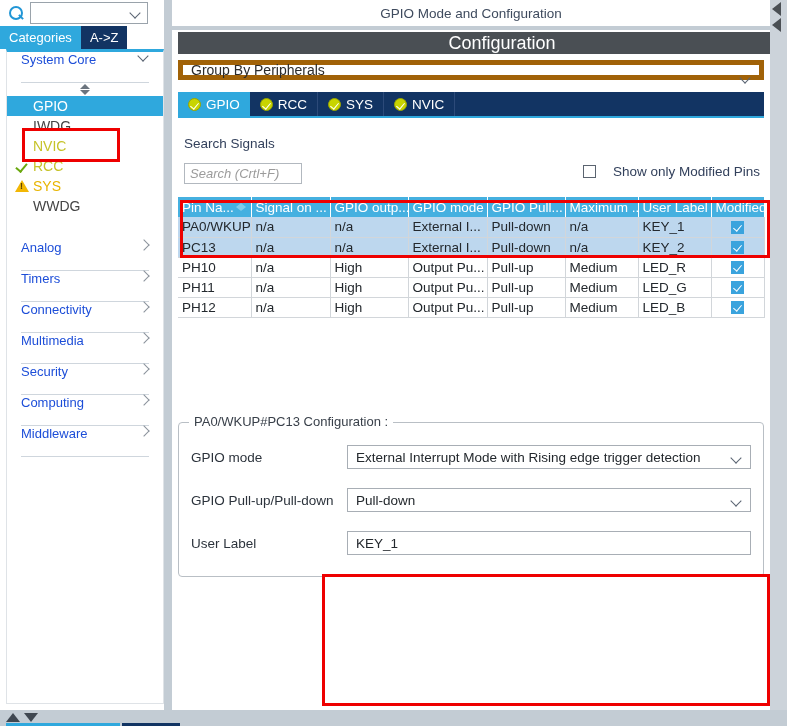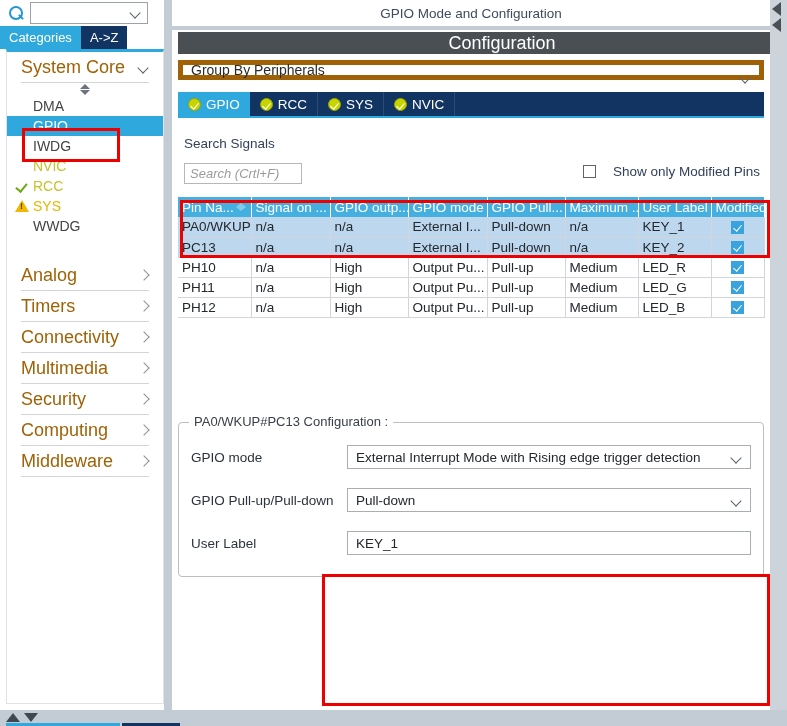--- a/index.html
+++ b/index.html
@@ -60,22 +60,22 @@
   }
   .cat-tab.active { background: #2fa8dd; }
   .cat-tab.inactive { background: #123463; }
 
   #tree-wrap {
     position: absolute; left: 6px; top: 49px; width: 158px; height: 655px;
     background: #ffffff; border: 1px solid #dfe3e7; border-top: 3px solid #2fa8dd;
     overflow: hidden;
   }
   .grp-header {
-    height: 30px; display: flex; align-items: center; padding: 0 14px;
-    color: #a16207; font-size: 18px; cursor: pointer; position: relative;
+    height: 30px; display: flex; align-items: flex-start; padding: 0 14px;
+    color: #1d4ed8; font-size: 13px; cursor: pointer; position: relative;
   }
   .grp-header .lbl { flex: 1 1 auto; }
   .grp-sep { height: 1px; background: #cfd6dd; margin: 0 14px; }
   .scroll-updown {
     height: 13px; display: flex; align-items: center; justify-content: center;
   }
   .tri-up { width: 0; height: 0; border-left: 5px solid transparent; border-right: 5px solid transparent; border-bottom: 5px solid #6b747e; }
   .tri-dn { width: 0; height: 0; border-left: 5px solid transparent; border-right: 5px solid transparent; border-top: 5px solid #6b747e; }
   .tri-pair { display: flex; flex-direction: column; gap: 1px; }
 
@@ -310,24 +310,20 @@
       </div>
       <div class="grp-sep"></div>
 
       <div class="scroll-updown">
         <span class="tri-pair">
           <span class="tri-up"></span>
             <span class="tri-dn"></span>
         </span>
       </div>
 
-      <div class="tree-item">
-        <span class="ic"></span>
-        <span>DMA</span>
-      </div>
 
       <div class="tree-item selected">
         <span class="ic"></span>
         <span>GPIO</span>
       </div>
 
       <div class="tree-item">
         <span class="ic"></span>
         <span>IWDG</span>
       </div>

